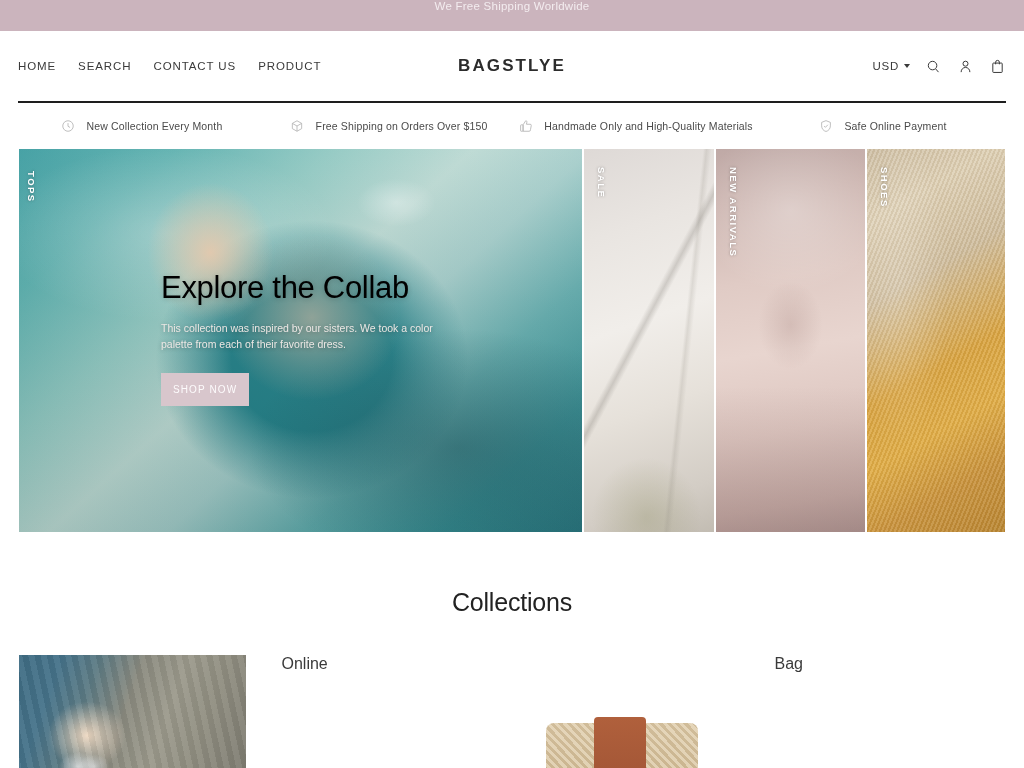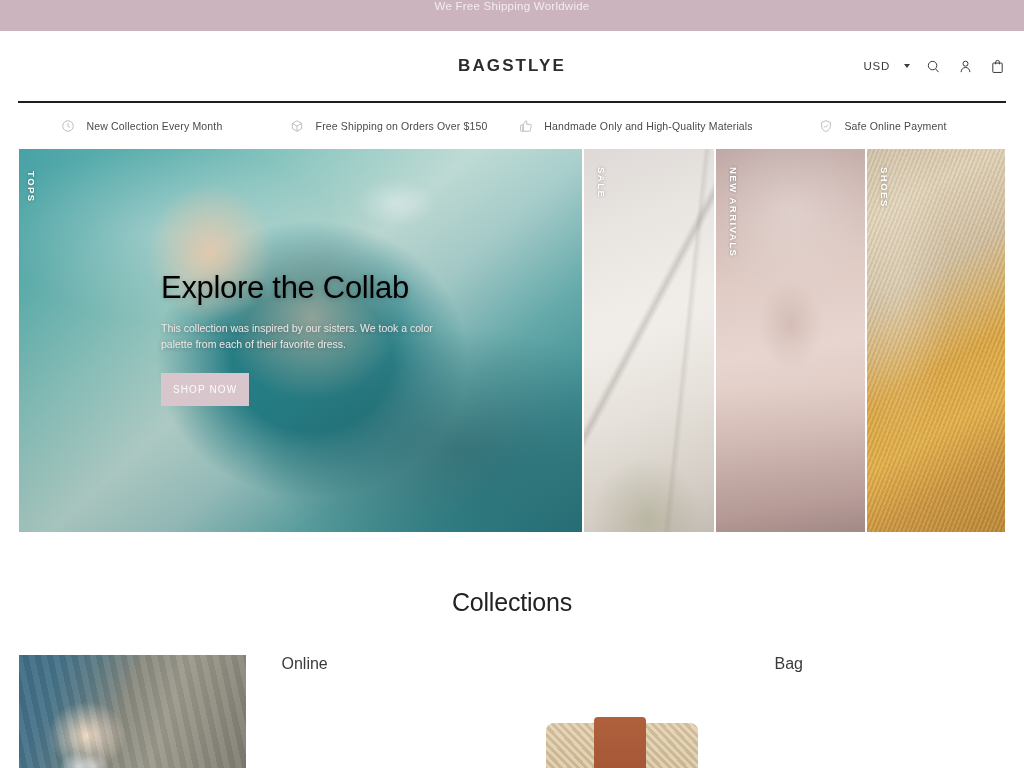--- a/index.html
+++ b/index.html
@@ -64,21 +64,21 @@
   .header-right {
     margin-left: auto;
     display: flex;
     align-items: center;
     gap: 15px;
     z-index: 2;
   }
   .currency {
     display: flex;
     align-items: center;
-    gap: 14px;
+    gap: 5px;
     font-size: 11.5px;
     letter-spacing: 0.7px;
     color: #3a3a3a;
     cursor: pointer;
   }
   .caret {
     width: 0; height: 0;
     border-left: 3.5px solid transparent;
     border-right: 3.5px solid transparent;
     border-top: 4.5px solid #3a3a3a;
@@ -327,20 +327,26 @@
   }
 </style>
 </head>
 <body>
 
 <div class="announce">
   <div class="announce-text">We Free Shipping Worldwide</div>
 </div>
 
 <div class="header">
+  <nav class="nav">
+    <a class="nav-link">HOME</a>
+    <a class="nav-link">SEARCH</a>
+    <a class="nav-link">CONTACT US</a>
+    <a class="nav-link">PRODUCT</a>
+  </nav>
 
   <div class="logo">
     <span>BAGSTLYE</span>
   </div>
 
   <div class="header-right">
     <div class="currency">
       <span>USD</span>
       <span class="caret"></span>
     </div>

